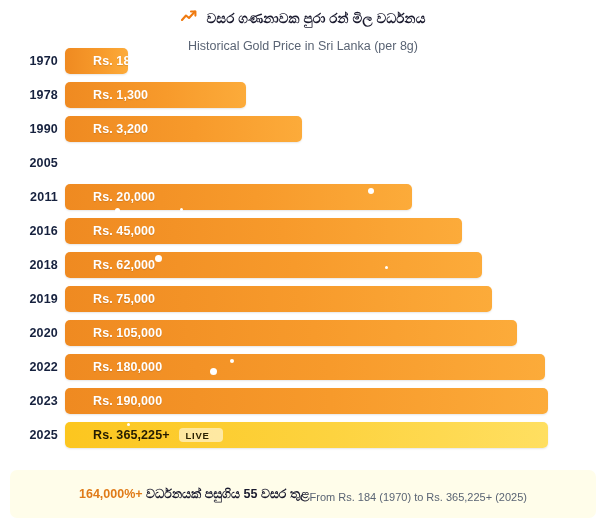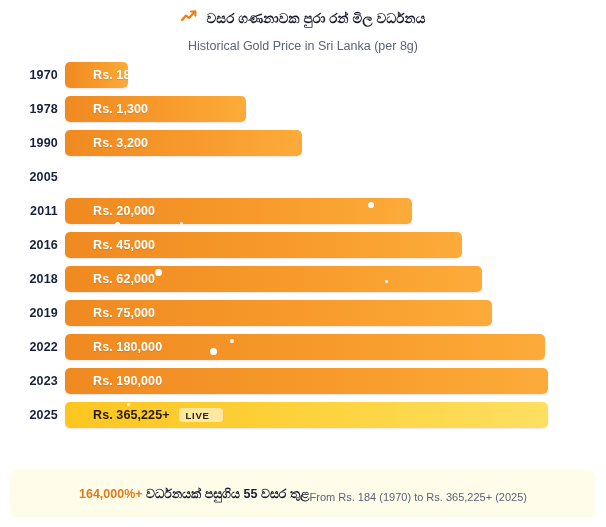--- a/index.html
+++ b/index.html
@@ -22,21 +22,21 @@
   .title-text{
     font-size:13.5px;font-weight:700;color:#1a1a2e;
     letter-spacing:.1px;line-height:20px;white-space:nowrap;
   }
   .subtitle{
     margin-top:9px;font-size:12.5px;color:#5a6474;
     font-weight:400;line-height:16px;
   }
 
   
-  .chart{position:absolute;left:0;top:58px;width:484px;}
+  .chart{position:absolute;left:0;top:44px;width:484px;}
   .row{
     position:relative;height:34px;display:flex;align-items:center;
   }
   .year{
     width:58px;text-align:right;flex:0 0 58px;
     font-size:12.5px;font-weight:700;color:#16213e;
     padding-right:0;letter-spacing:.2px;
   }
   .bar-area{position:relative;flex:1 1 auto;height:34px;margin-left:7px;}
   .bar{
@@ -162,20 +162,28 @@
       </div>
       <div class="row">
         <div class="year">2019</div>
         <div class="bar-area">
           <div class="bar" style="width: 427px;">
             <span class="bar-label">Rs. 75,000</span>
           </div>
         </div>
       </div>
       <div class="row">
+        <div class="year">2020</div>
+        <div class="bar-area">
+          <div class="bar" style="width: 452px;">
+            <span class="bar-label">Rs. 105,000</span>
+          </div>
+        </div>
+      </div>
+      <div class="row">
         <div class="year">2022</div>
         <div class="bar-area">
           <div class="bar" style="width: 480px;">
             <span class="bar-label">Rs. 180,000</span>
           </div>
           <span class="dot" style="left: 145px; top: 18px; width: 7px; height: 7px;"></span>
           <span class="dot" style="left: 165px; top: 9px; width: 4px; height: 4px;"></span>
         </div>
       </div>
       <div class="row">

